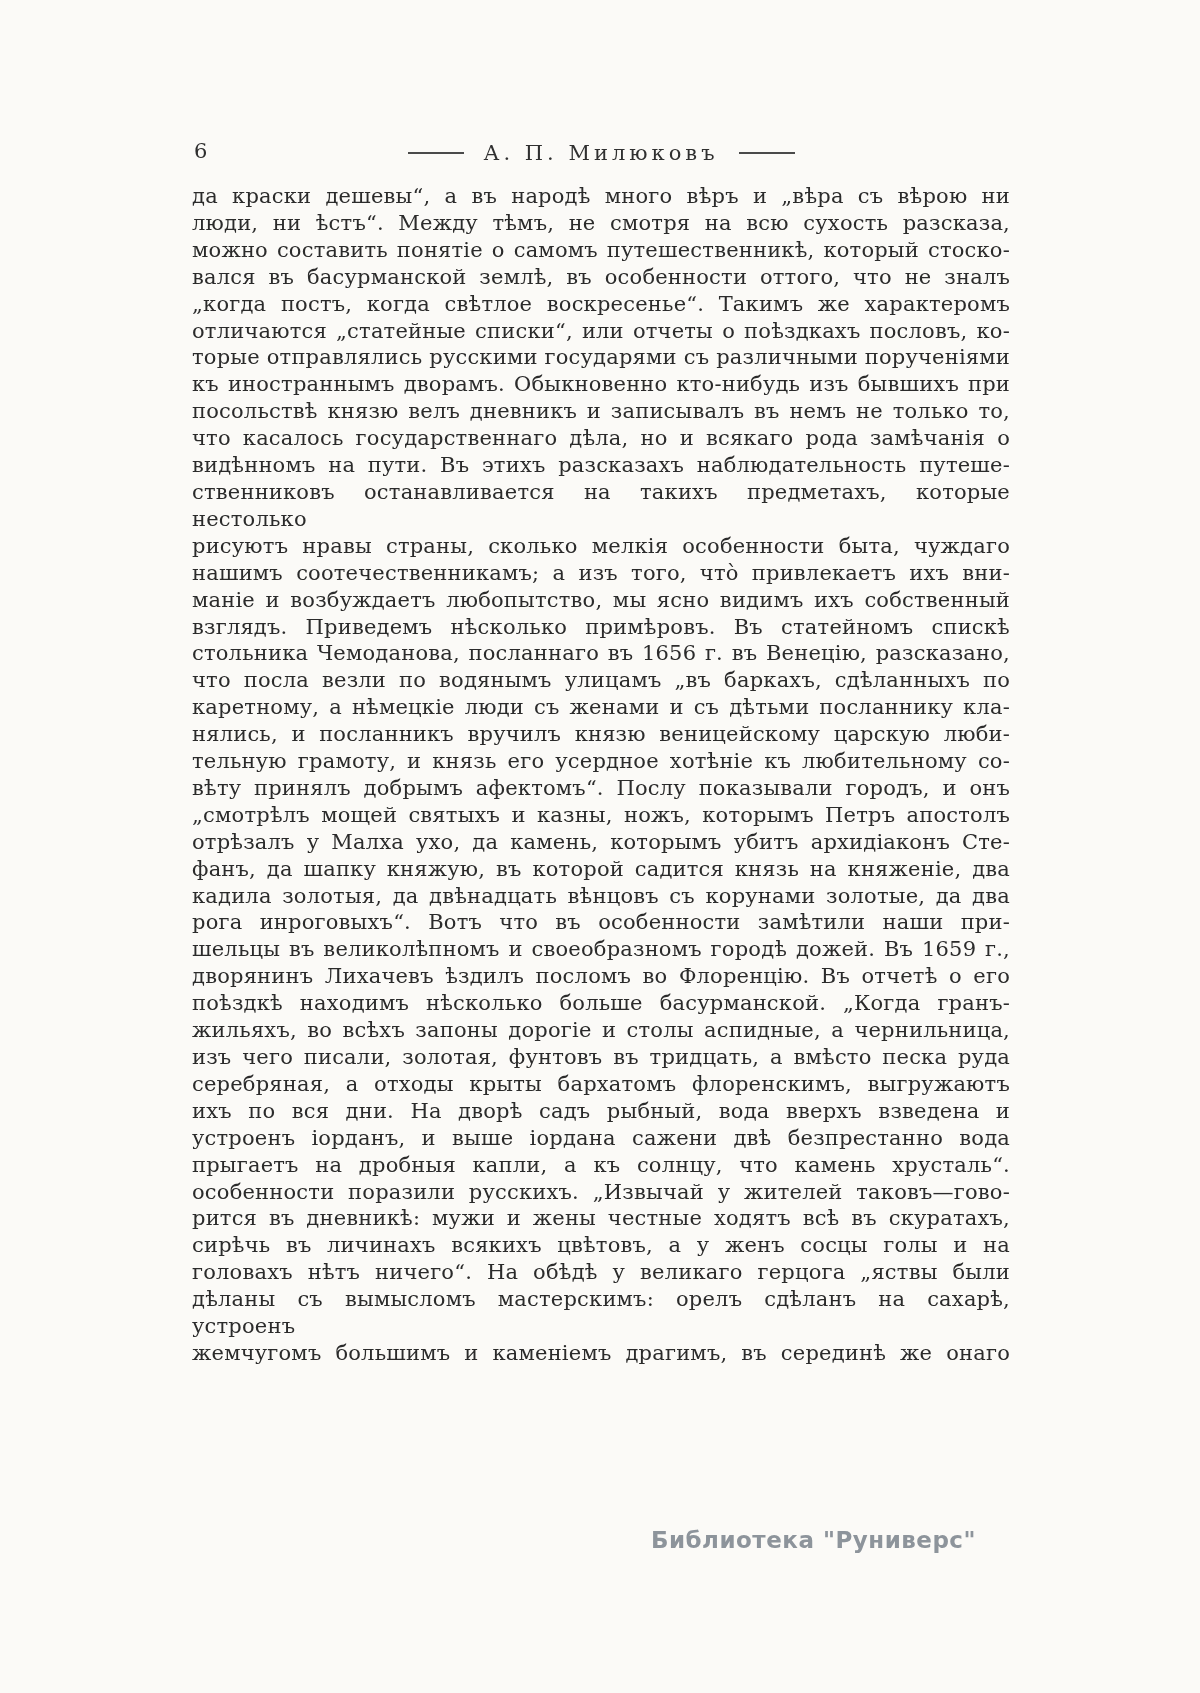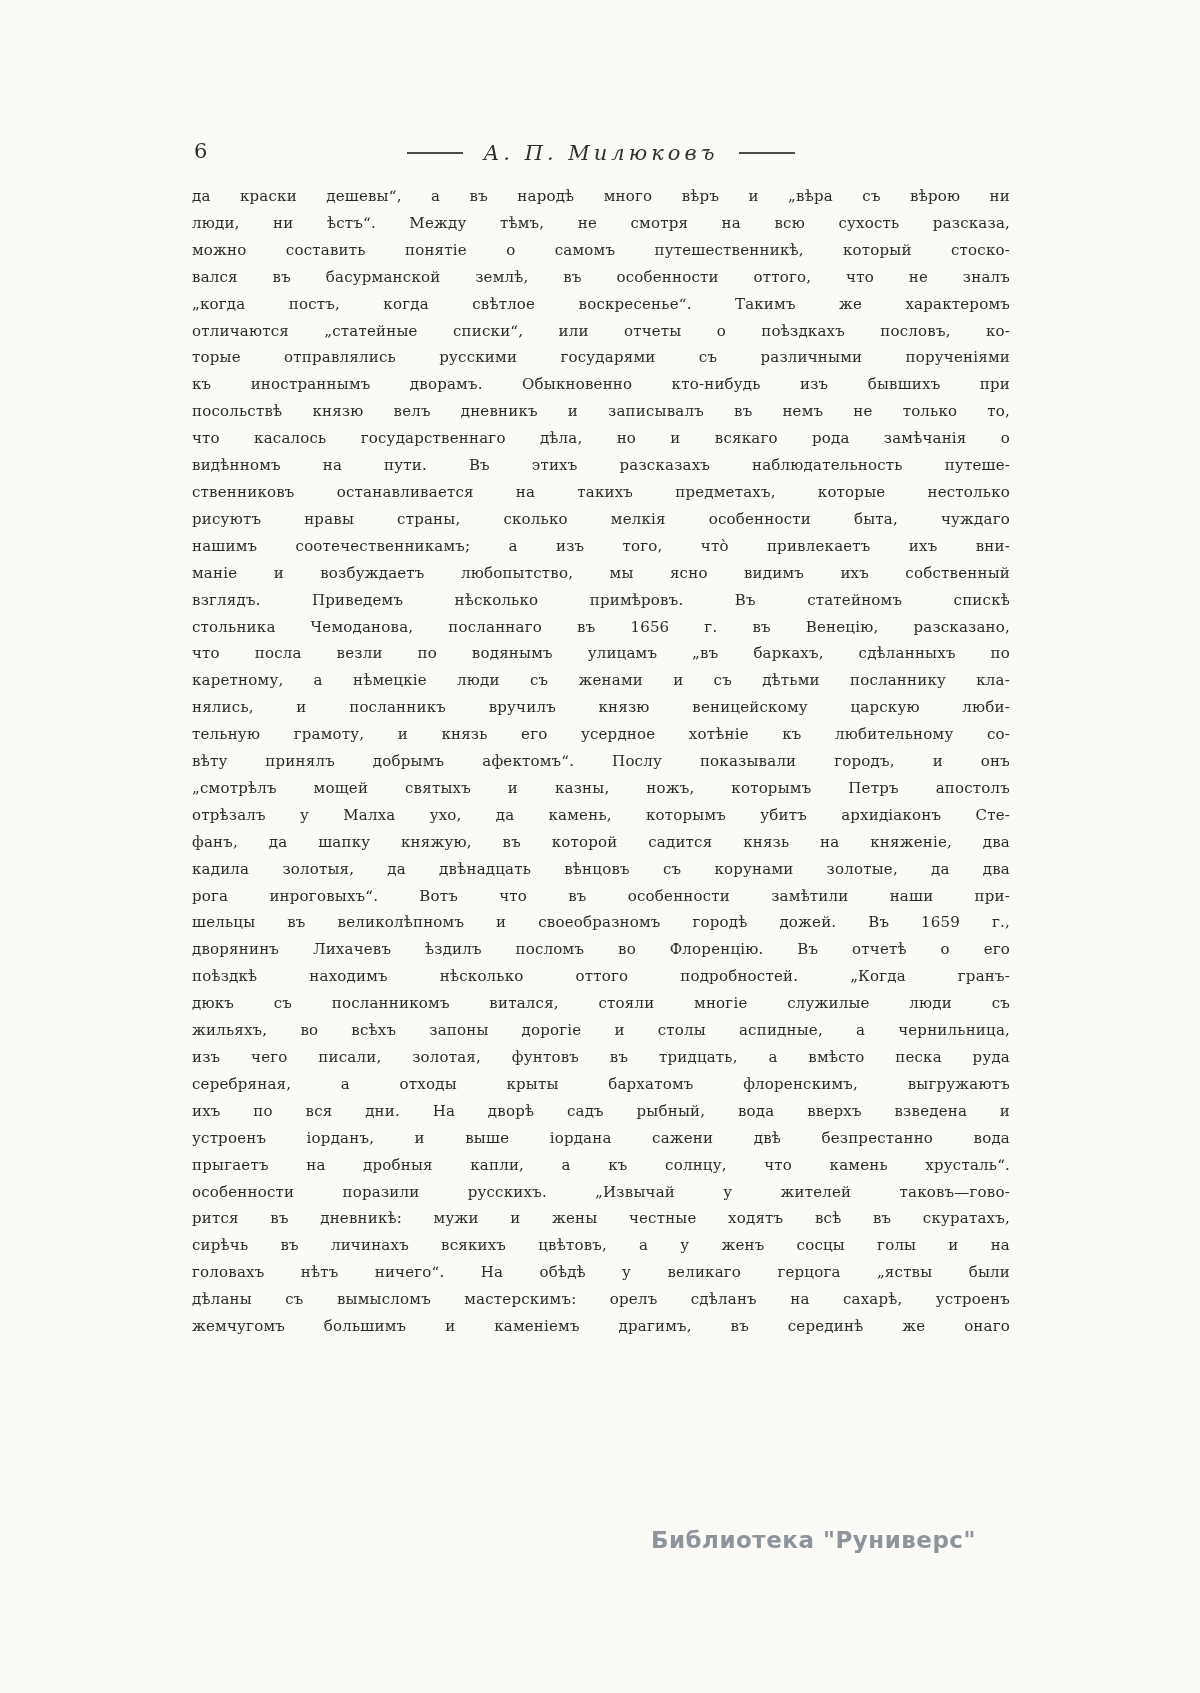--- a/index.html
+++ b/index.html
@@ -31,40 +31,39 @@
     position: absolute;
     left: 2px;
     top: 1px;
     font-size: 21px;
     color: #2e2e2e;
   }
   .title-wrap {
     display: flex;
     align-items: center;
     gap: 20px;
-    font-style: italic;
   }
   .header-rule {
     display: inline-block;
     width: 56px;
     height: 2px;
     background: #4a4a4a;
   }
   .running-title {
     font-size: 21px;
     letter-spacing: 4px;
     color: #303030;
     white-space: nowrap;
   }
   .body-text {
     position: absolute;
     top: 183px;
     left: 192px;
     width: 818px;
-    font-size: 15px;
+    font-size: 21px;
     line-height: 26.9px;
     letter-spacing: 0.2px;
   }
   .body-line {
     text-align: justify;
     text-align-last: justify;
     -moz-text-align-last: justify;
     white-space: normal;
   }
   .watermark {
@@ -115,22 +114,21 @@
       <div class="body-line">нялись, и посланникъ вручилъ князю веницейскому царскую люби-</div>
       <div class="body-line">тельную грамоту, и князь его усердное хотѣніе къ любительному со-</div>
       <div class="body-line">вѣту принялъ добрымъ афектомъ“. Послу показывали городъ, и онъ</div>
       <div class="body-line">„смотрѣлъ мощей святыхъ и казны, ножъ, которымъ Петръ апостолъ</div>
       <div class="body-line">отрѣзалъ у Малха ухо, да камень, которымъ убитъ архидіаконъ Сте-</div>
       <div class="body-line">фанъ, да шапку княжую, въ которой садится князь на княженіе, два</div>
       <div class="body-line">кадила золотыя, да двѣнадцать вѣнцовъ съ корунами золотые, да два</div>
       <div class="body-line">рога инроговыхъ“. Вотъ что въ особенности замѣтили наши при-</div>
       <div class="body-line">шельцы въ великолѣпномъ и своеобразномъ городѣ дожей. Въ 1659 г.,</div>
       <div class="body-line">дворянинъ Лихачевъ ѣздилъ посломъ во Флоренцію. Въ отчетѣ о его</div>
-      <div class="body-line">поѣздкѣ находимъ нѣсколько оттого подробностей. „Когда гранъ-</div>
-      <div class="body-line">дюкъ съ посланникомъ витался, стояли многіе служилые люди съ</div>
+      <div class="body-line">поѣздкѣ находимъ нѣсколько больше басурманской. „Когда гранъ-</div>
       <div class="body-line">жильяхъ, во всѣхъ запоны дорогіе и столы аспидные, а чернильница,</div>
       <div class="body-line">изъ чего писали, золотая, фунтовъ въ тридцать, а вмѣсто песка руда</div>
       <div class="body-line">серебряная, а отходы крыты бархатомъ флоренскимъ, выгружаютъ</div>
       <div class="body-line">ихъ по вся дни. На дворѣ садъ рыбный, вода вверхъ взведена и</div>
       <div class="body-line">устроенъ іорданъ, и выше іордана сажени двѣ безпрестанно вода</div>
       <div class="body-line">прыгаетъ на дробныя капли, а къ солнцу, что камень хрусталь“.</div>
       <div class="body-line">особенности поразили русскихъ. „Извычай у жителей таковъ—гово-</div>
       <div class="body-line">рится въ дневникѣ: мужи и жены честные ходятъ всѣ въ скуратахъ,</div>
       <div class="body-line">сирѣчь въ личинахъ всякихъ цвѣтовъ, а у женъ сосцы голы и на</div>
       <div class="body-line">головахъ нѣтъ ничего“. На обѣдѣ у великаго герцога „яствы были</div>

